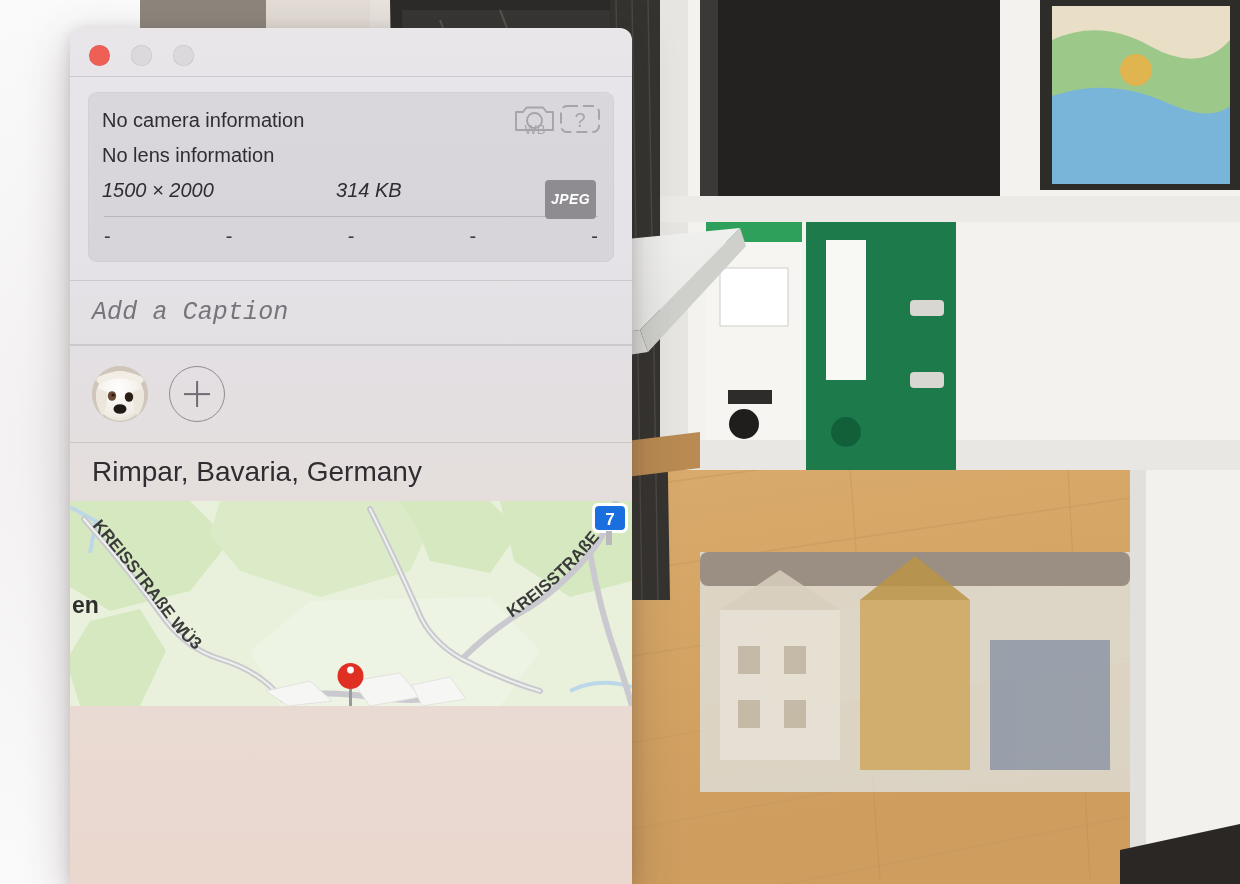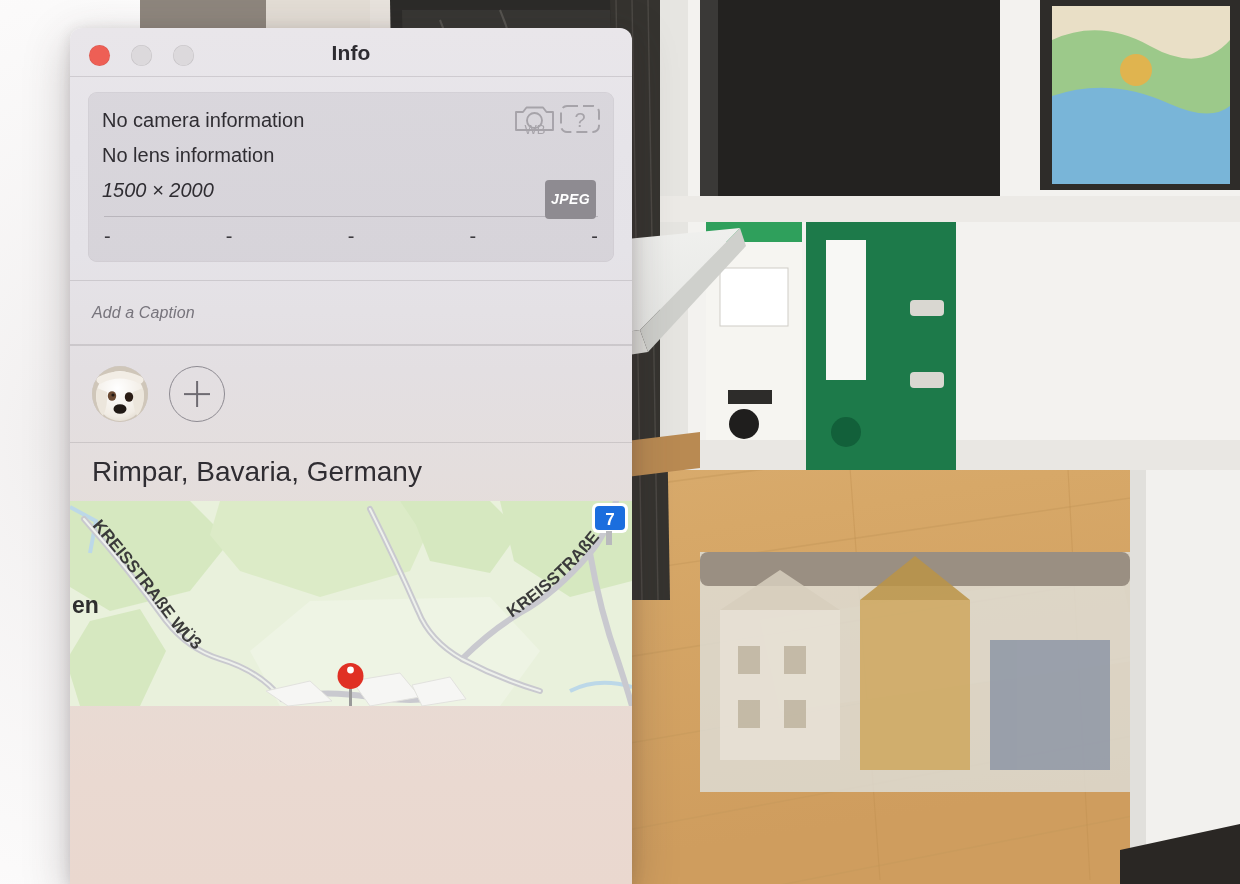--- a/index.html
+++ b/index.html
@@ -102,21 +102,21 @@
   .meta-divider { height:1px; background:rgba(140,134,142,0.40); margin:9px 2px 0 2px; }
   .dash-row { display:flex; padding:5px 2px 2px 2px; }
   .dash-row span {
     flex:1; font-size:20px; color:#3c3a3f; line-height:28px;
   }
   .dash-row span:last-child { text-align:right; flex:0 0 auto; }
 
   
   .field-row {
     padding:0 22px; display:flex; align-items:center;
-    font-size:16px; font-style:italic; color:#77747c; letter-spacing:0.1px;
+    font-size:25px; font-style:italic; color:#77747c; letter-spacing:0.1px;font-family:Liberation Mono, monospace;
   }
   .row-caption { height:63px; }
   .row-keyword { height:64px; }
 
   
   .faces-row { height:96px; display:flex; align-items:center; padding:0 22px; gap:21px; }
   .face-thumb {
     width:56px; height:56px; border-radius:50%; overflow:hidden; flex:none;
     box-shadow: inset 0 0 0 0.5px rgba(0,0,0,0.10);
   }
@@ -307,21 +307,20 @@
   </div>
 
   <div class="info-window">
 
     <div class="titlebar">
       <div class="lights">
         <div class="light close"></div>
         <div class="light min"></div>
         <div class="light zoom"></div>
       </div>
-      <div class="win-title">Info</div>
     </div>
 
 
     <div class="sep"></div>
 
     <div class="meta-wrap">
       <div class="meta-card">
 
         <div class="meta-icons">
           <svg class="icon-cam" viewBox="0 0 46 34">
@@ -332,20 +331,21 @@
           <svg class="icon-q" viewBox="0 0 44 34">
             <rect x="3" y="4" width="38" height="26" rx="6" fill="none" stroke="#a6a3a9" stroke-width="2" stroke-dasharray="11 5"></rect>
             <text x="22" y="25" font-family="Liberation Sans, sans-serif" font-size="20" fill="#a6a3a9" text-anchor="middle">?</text>
           </svg>
         </div>
 
         <div class="meta-line1">No camera information</div>
         <div class="meta-line2">No lens information</div>
         <div class="meta-line3">
           <span class="dims">1500 × 2000</span>
+          <span class="fsize">314 KB</span>
           <span class="badge">JPEG</span>
         </div>
 
         <div class="meta-divider"></div>
 
         <div class="dash-row">
           <span>-</span>
           <span>-</span>
           <span>-</span>
           <span>-</span>

